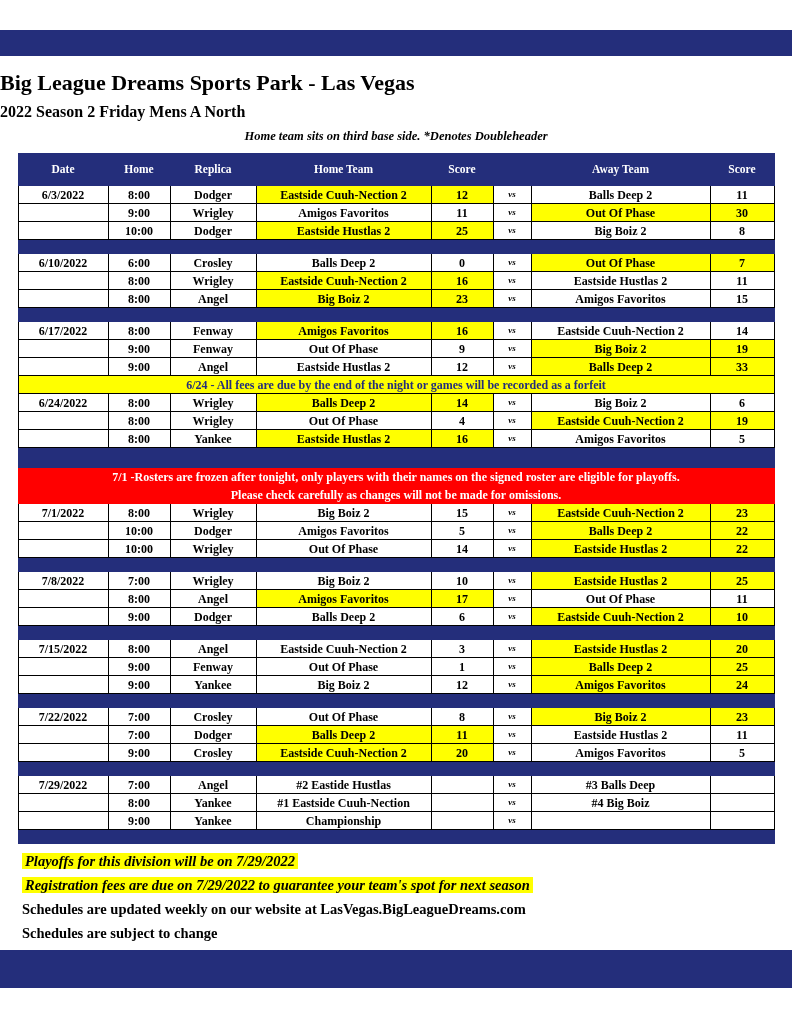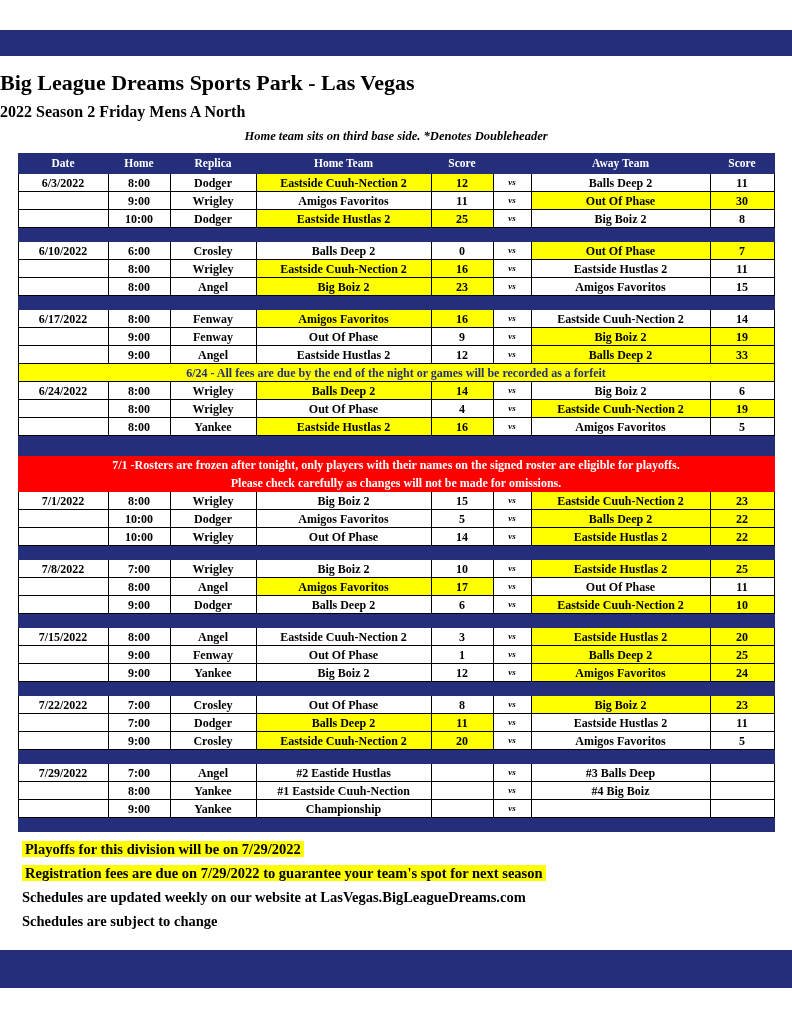--- a/index.html
+++ b/index.html
@@ -13,37 +13,37 @@
   .page{position:relative;width:792px;height:1024px;background:#ffffff;overflow:hidden;}
   .top-bar{position:absolute;top:30px;left:0;width:792px;height:26px;background:var(--navy);}
   .bottom-bar{position:absolute;top:950px;left:0;width:792px;height:38px;background:var(--navy);}
   .content{position:relative;padding-top:70px;}
   .title{font-size:22px;font-weight:bold;color:#000;line-height:26px;}
   .subtitle{font-size:16px;font-weight:bold;color:#000;margin-top:6px;line-height:20px;}
   .note{text-align:center;font-size:12.5px;font-weight:bold;font-style:italic;color:#000;margin-top:7px;line-height:15px;}
   table.schedule{border-collapse:collapse;table-layout:fixed;width:756px;margin:9px auto 0 auto;}
   table.schedule th{
     background:var(--navy);color:#ffffff;font-size:11.5px;font-weight:bold;
-    height:20px;border:1px solid var(--navy);line-height:1;padding:0 2px;
+    height:32px;border:1px solid var(--navy);line-height:1;padding:0 2px;
   }
   table.schedule td{
     border:1px solid #000;font-size:12px;font-weight:bold;color:#000;
     text-align:center;height:18px;line-height:1;padding:0 2px;
     overflow:hidden;white-space:nowrap;background:#ffffff;
   }
   table.schedule td.win{background:var(--yellow);}
   table.schedule td.vs{font-style:italic;font-size:9px;}
   tr.sep td{background:var(--navy);border:1px solid var(--navy);height:14px;}
   tr.sep.tall td{height:20px;}
   td.notice{font-size:12px;}
   td.notice.yellow{background:var(--yellow);color:var(--navy);border:1px solid #000;}
   td.notice.red{background:var(--red);color:#ffffff;border:1px solid var(--red);}
   .footer{margin:8px 0 0 22px;}
   .footer .line{font-size:14.5px;font-weight:bold;color:#000;margin-bottom:5px;line-height:19px;}
-  .hl{background:var(--yellow);padding:0 3px;}
+  .hl{background:var(--yellow);padding:0 3px;font-style:italic;}
 </style>
 </head>
 <body>
 
 <div class="page">
   <div class="top-bar"></div>
 
   <div class="content">
     <div class="title">Big League Dreams Sports Park - Las Vegas</div>
     <div class="subtitle">2022 Season 2 Friday Mens A North</div>

